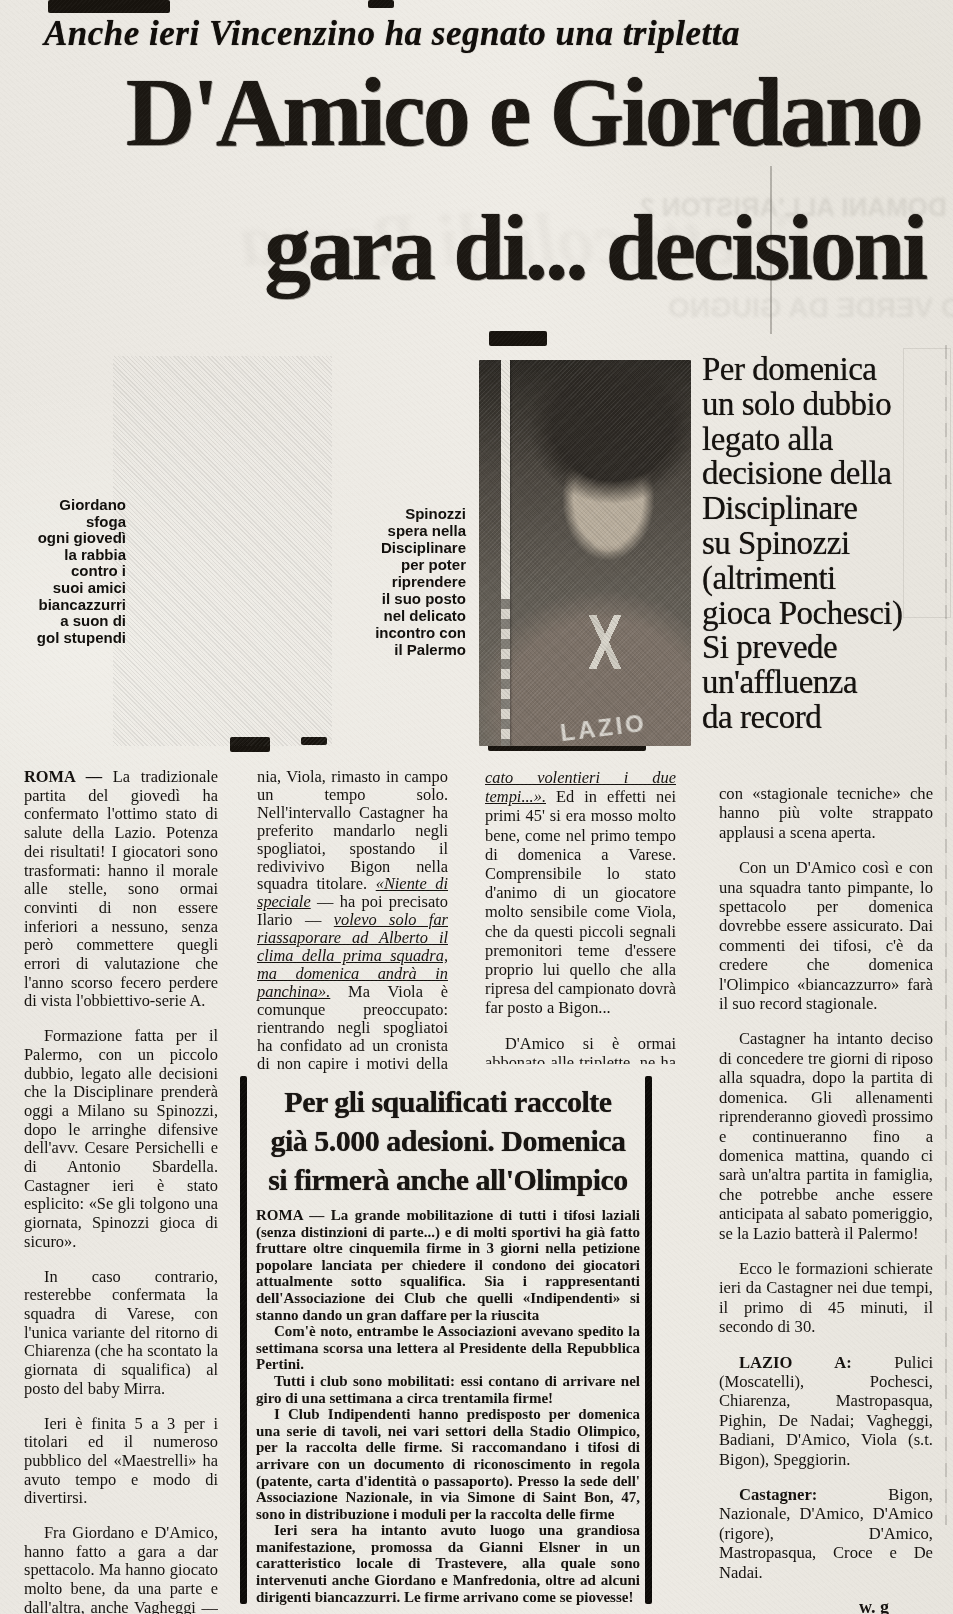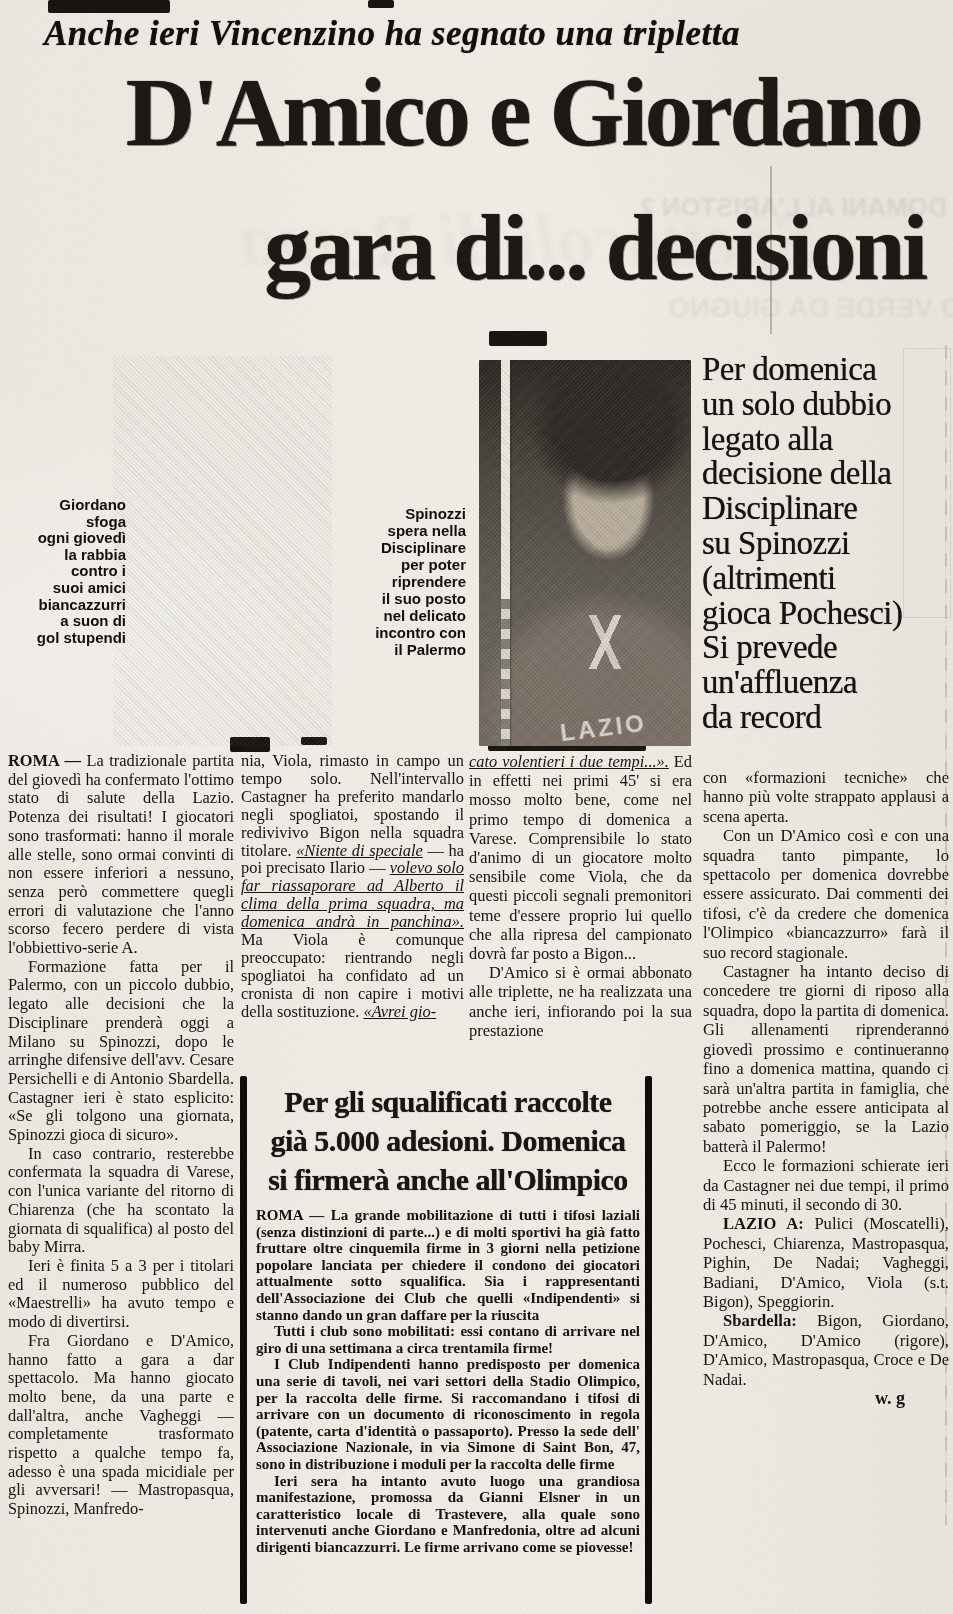--- a/index.html
+++ b/index.html
@@ -74,21 +74,21 @@
 
   .caption{position:absolute;font-family:"Liberation Sans",sans-serif;font-weight:700;
     font-size:15px;line-height:16.6px;text-align:right;white-space:pre-line;color:#100e0b;}
   .cap1{left:12px;top:497px;width:114px;}
   .cap2{left:348px;top:505px;width:118px;line-height:17px;}
 
   .lead{position:absolute;left:702px;top:352px;width:248px;font-size:33px;line-height:34.8px;
     white-space:pre-line;color:#14110e;letter-spacing:-.5px;text-shadow:0 0 .7px rgba(20,17,14,.8);}
 
   .col{position:absolute;text-align:justify;color:#14110e;}
-  .col p{margin:0;}
+  .col p{margin:16px;}
   .col .ind{text-indent:20px;}
   .col1{left:8px;top:752px;width:226px;font-size:16.4px;line-height:18.7px;}
   .col2{left:241px;top:752px;width:223px;font-size:16.4px;line-height:17.9px;height:322px;overflow:hidden;}
   .col3{left:469px;top:752px;width:223px;font-size:16.4px;line-height:19.2px;height:312px;overflow:hidden;}
   .col4{left:703px;top:768px;width:246px;font-size:16.6px;line-height:19.4px;}
   .it{font-style:italic;text-decoration:underline;}
   .b{font-weight:700;}
   .sig{text-align:right;padding-right:44px;font-weight:700;font-size:18px;margin-top:2px;}
 
   .box{position:absolute;left:240px;top:1076px;width:412px;height:528px;}
@@ -183,37 +183,38 @@
   </div>
 
   <div class="col col3">
     <p>
       <span class="it">cato volentieri i due tempi...».</span><span> Ed in effetti nei primi 45' si era mosso molto bene, come nel primo tempo di domenica a Varese. Comprensibile lo stato d'animo di un giocatore molto sensibile come Viola, che da questi piccoli segnali premonitori teme d'essere proprio lui quello che alla ripresa del campionato dovrà far posto a Bigon...</span>
     </p>
     <p class="ind">D'Amico si è ormai abbonato alle triplette, ne ha realizzata una anche ieri, infiorando poi la sua prestazione</p>
   </div>
 
   <div class="col col4">
-    <p>con «formazioni tecniche» che hanno più volte strappato applausi a scena aperta.</p>
+    <p>con «stagionale tecniche» che hanno più volte strappato applausi a scena aperta.</p>
     <p class="ind">Con un D'Amico così e con una squadra tanto pimpante, lo spettacolo per domenica dovrebbe essere assicurato. Dai commenti dei tifosi, c'è da credere che domenica l'Olimpico «biancazzurro» farà il suo record stagionale.</p>
     <p class="ind">Castagner ha intanto deciso di concedere tre giorni di riposo alla squadra, dopo la partita di domenica. Gli allenamenti riprenderanno giovedì prossimo e continueranno fino a domenica mattina, quando ci sarà un'altra partita in famiglia, che potrebbe anche essere anticipata al sabato pomeriggio, se la Lazio batterà il Palermo!</p>
     <p class="ind">Ecco le formazioni schierate ieri da Castagner nei due tempi, il primo di 45 minuti, il secondo di 30.</p>
     <p class="ind"><span class="b">LAZIO A:</span><span> Pulici (Moscatelli), Pochesci, Chiarenza, Mastropasqua, Pighin, De Nadai; Vagheggi, Badiani, D'Amico, Viola (s.t. Bigon), Speggiorin.</span></p>
-    <p class="ind"><span class="b">Sbardella:</span><span> Bigon, Giordano, D'Amico, D'Amico (rigore), D'Amico, Mastropasqua, Croce e De Nadai.</span></p>
+    <p class="ind"><span class="b">Castagner:</span><span> Bigon, Nazionale, D'Amico, D'Amico (rigore), D'Amico, Mastropasqua, Croce e De Nadai.</span></p>
     <p class="sig">w. g</p>
   </div>
 
   <div class="box">
     <div class="bar l"></div>
     <div class="bar r"></div>
     <div class="box-headline">Per gli squalificati raccolte
 già 5.000 adesioni. Domenica
 si firmerà anche all'Olimpico</div>
     <div class="box-body">
       <p><span>ROMA — </span><span>La grande mobilitazione di tutti i tifosi laziali (senza distinzioni di parte...) e di molti sportivi ha già fatto fruttare oltre cinquemila firme in 3 giorni nella petizione popolare lanciata per chiedere il condono dei giocatori attualmente sotto squalifica. Sia i rappresentanti dell'Associazione dei Club che quelli «Indipendenti» si stanno dando un gran daffare per la riuscita</span></p>
+      <p class="ind">Com'è noto, entrambe le Associazioni avevano spedito la settimana scorsa una lettera al Presidente della Repubblica Pertini.</p>
       <p class="ind">Tutti i club sono mobilitati: essi contano di arrivare nel giro di una settimana a circa trentamila firme!</p>
       <p class="ind">I Club Indipendenti hanno predisposto per domenica una serie di tavoli, nei vari settori della Stadio Olimpico, per la raccolta delle firme. Si raccomandano i tifosi di arrivare con un documento di riconoscimento in regola (patente, carta d'identità o passaporto). Presso la sede dell' Associazione Nazionale, in via Simone di Saint Bon, 47, sono in distribuzione i moduli per la raccolta delle firme</p>
       <p class="ind">Ieri sera ha intanto avuto luogo una grandiosa manifestazione, promossa da Gianni Elsner in un caratteristico locale di Trastevere, alla quale sono intervenuti anche Giordano e Manfredonia, oltre ad alcuni dirigenti biancazzurri. Le firme arrivano come se piovesse!</p>
     </div>
   </div>
 
   <div class="grain"></div>
 </div>
 
 </body></html>

